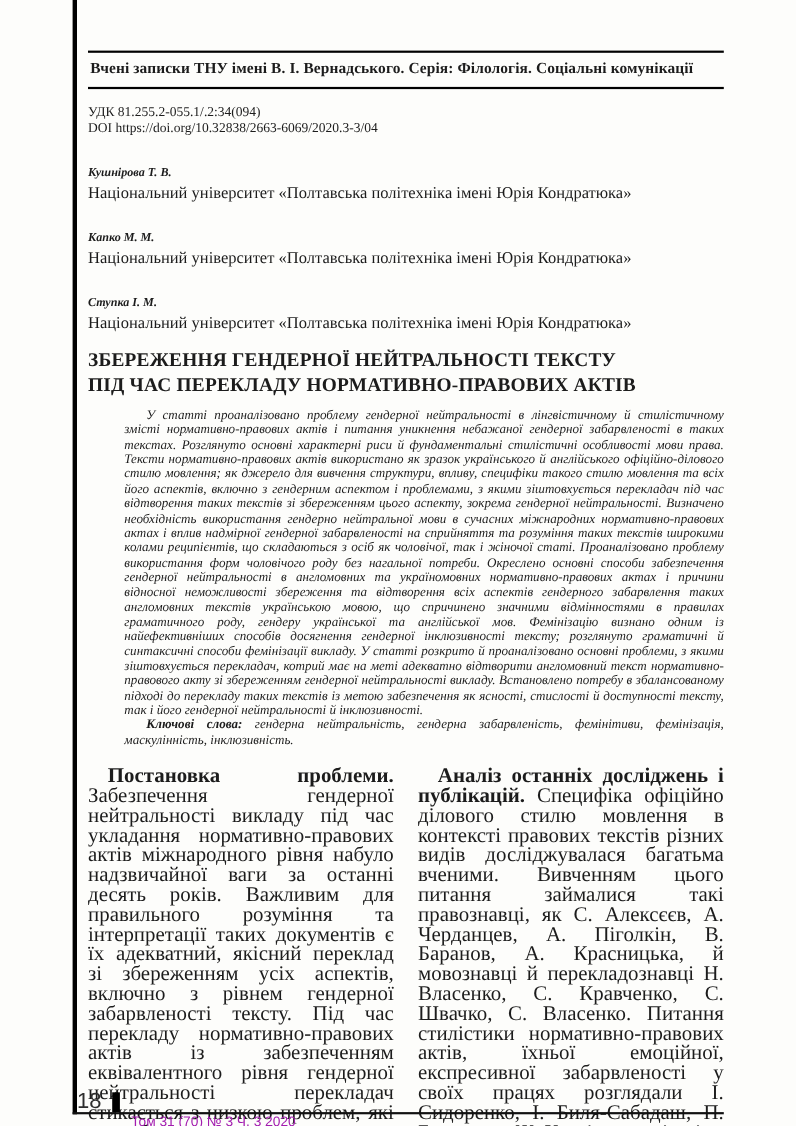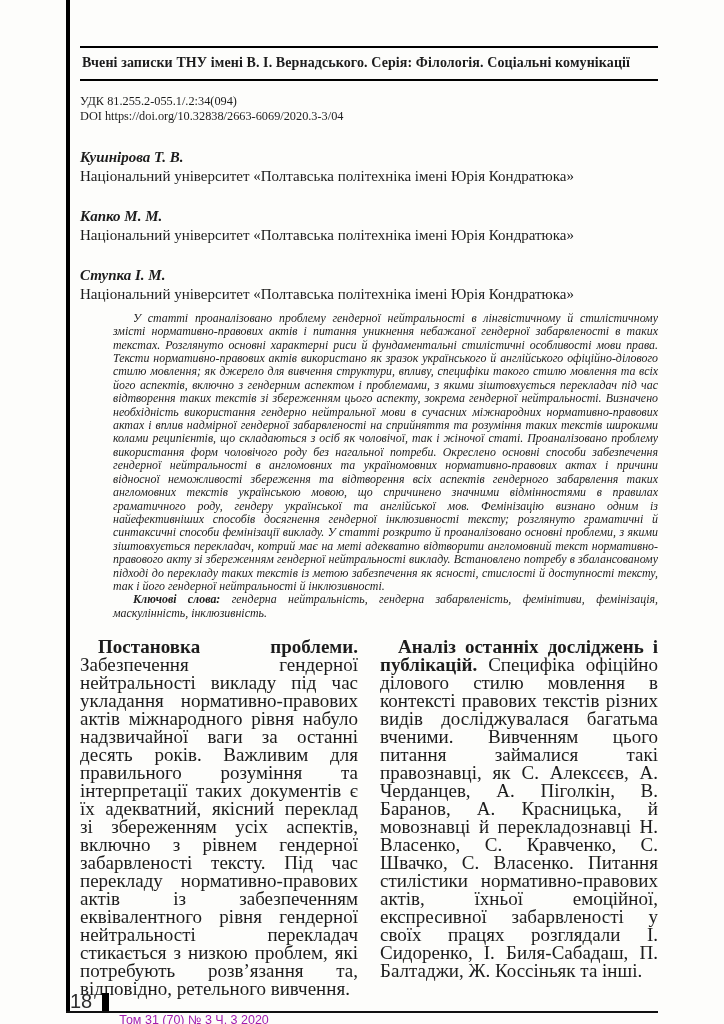--- a/index.html
+++ b/index.html
@@ -48,21 +48,21 @@
     margin-top: 13px;
     font-size: 12.3px;
     line-height: 15.4px;
   }
   .authors { margin-top: 16px; }
   .author-block { margin-top: 15px; }
   .author-block:first-child { margin-top: 0; }
   .author-name {
     font-weight: bold;
     font-style: italic;
-    font-size: 15px;
+    font-size: 11px;
     line-height: 17px;
     margin-top: 24px;
   }
   .author-affil {
     font-size: 15px;
     line-height: 16px;
     margin-top: 2px;
   }
   .article-title {
     margin: 14px 0 0 0;
@@ -143,20 +143,24 @@
       <div class="author-block">
         <div class="author-name">Капко М. М.</div>
         <div class="author-affil">Національний університет «Полтавська політехніка імені Юрія Кондратюка»</div>
       </div>
       <div class="author-block">
         <div class="author-name">Ступка І. М.</div>
         <div class="author-affil">Національний університет «Полтавська політехніка імені Юрія Кондратюка»</div>
       </div>
     </div>
 
+    <h1 class="article-title">
+      <span>ЗБЕРЕЖЕННЯ ГЕНДЕРНОЇ НЕЙТРАЛЬНОСТІ ТЕКСТУ</span><br>
+      <span>ПІД ЧАС ПЕРЕКЛАДУ НОРМАТИВНО-ПРАВОВИХ АКТІВ</span>
+    </h1>
 
     <div class="abstract">
       <p>У статті проаналізовано проблему гендерної нейтральності в лінгвістичному й стилістичному змісті нормативно-правових актів і питання уникнення небажаної гендерної забарвленості в таких текстах. Розглянуто основні характерні риси й фундаментальні стилістичні особливості мови права. Тексти нормативно-правових актів використано як зразок українського й англійського офіційно-ділового стилю мовлення; як джерело для вивчення структури, впливу, специфіки такого стилю мовлення та всіх його аспектів, включно з гендерним аспектом і проблемами, з якими зіштовхується перекладач під час відтворення таких текстів зі збереженням цього аспекту, зокрема гендерної нейтральності. Визначено необхідність використання гендерно нейтральної мови в сучасних міжнародних нормативно-правових актах і вплив надмірної гендерної забарвленості на сприйняття та розуміння таких текстів широкими колами реципієнтів, що складаються з осіб як чоловічої, так і жіночої статі. Проаналізовано проблему використання форм чоловічого роду без нагальної потреби. Окреслено основні способи забезпечення гендерної нейтральності в англомовних та україномовних нормативно-правових актах і причини відносної неможливості збереження та відтворення всіх аспектів гендерного забарвлення таких англомовних текстів українською мовою, що спричинено значними відмінностями в правилах граматичного роду, гендеру української та англійської мов. Фемінізацію визнано одним із найефективніших способів досягнення гендерної інклюзивності тексту; розглянуто граматичні й синтаксичні способи фемінізації викладу. У статті розкрито й проаналізовано основні проблеми, з якими зіштовхується перекладач, котрий має на меті адекватно відтворити англомовний текст нормативно-правового акту зі збереженням гендерної нейтральності викладу. Встановлено потребу в збалансованому підході до перекладу таких текстів із метою забезпечення як ясності, стислості й доступності тексту, так і його гендерної нейтральності й інклюзивності.</p>
       <p>
         <span class="kw-lead">Ключові слова:</span>
         <span>гендерна нейтральність, гендерна забарвленість, фемінітиви, фемінізація, маскулінність, інклюзивність.</span>
       </p>
     </div>
 
     <div class="columns">

